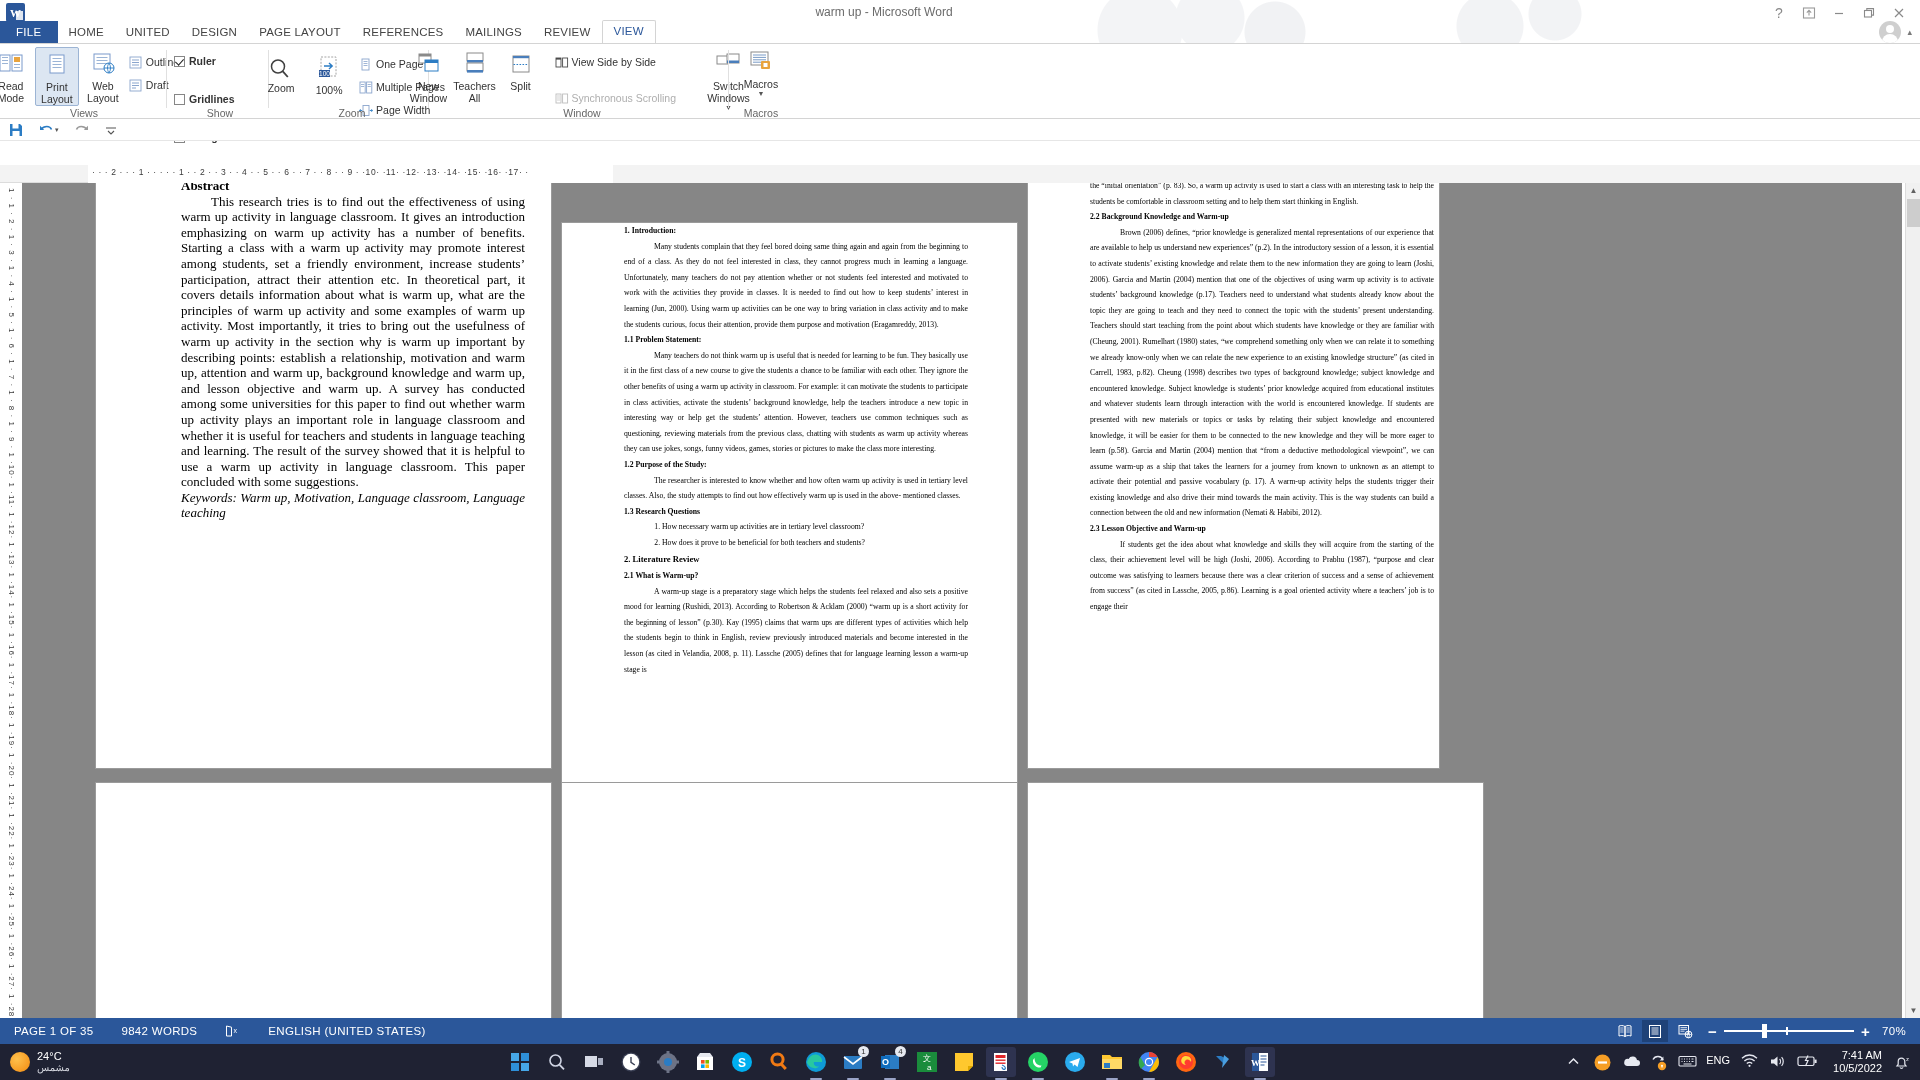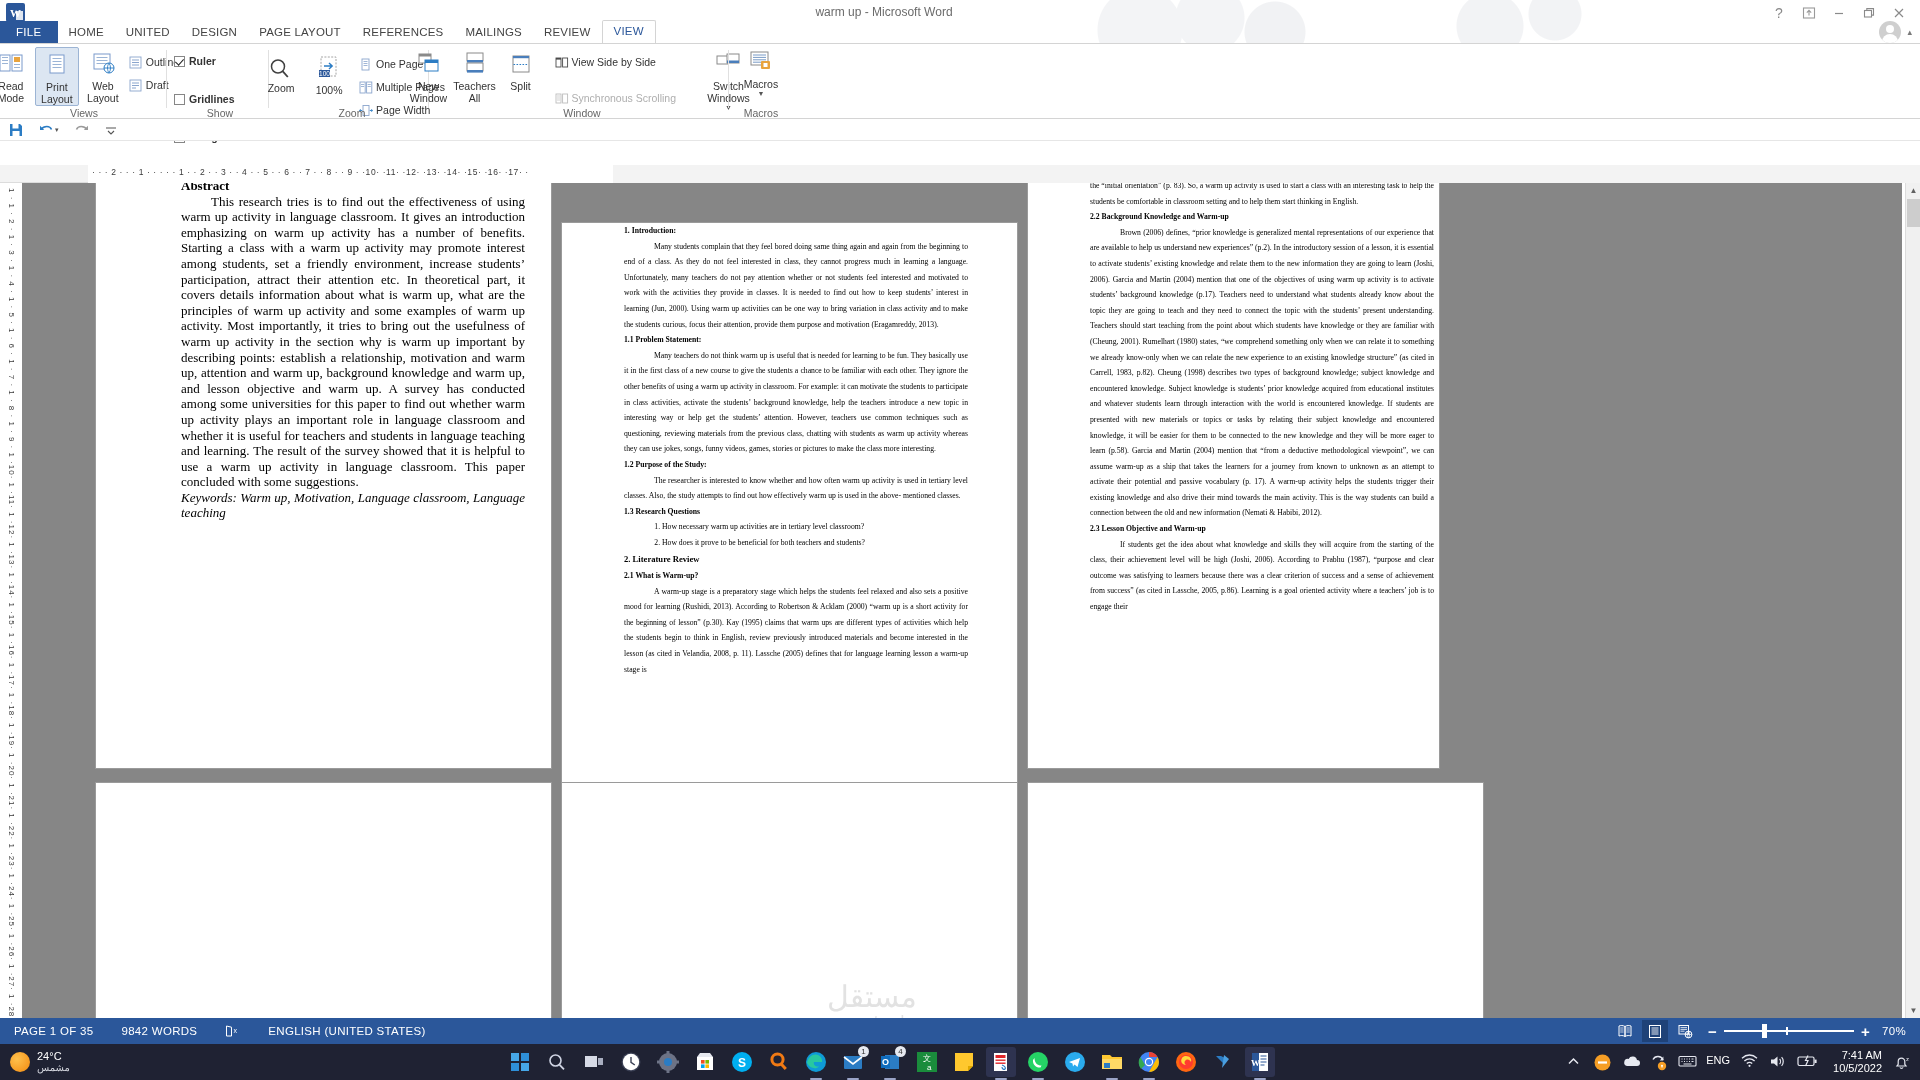--- a/index.html
+++ b/index.html
@@ -639,24 +639,20 @@
       <p class="pind">Brown (2006) defines, “prior knowledge is generalized mental representations of our experience that are available to help us understand new experiences” (p.2). In the introductory session of a lesson, it is essential to activate students’ existing knowledge and relate them to the new information they are going to learn (Joshi, 2006). Garcia and Martin (2004) mention that one of the objectives of using warm up activity is to activate students’ background knowledge (p.17). Teachers need to understand what students already know about the topic they are going to teach and they need to connect the topic with the students’ present understanding. Teachers should start teaching from the point about which students have knowledge or they are familiar with (Cheung, 2001). Rumelhart (1980) states, “we comprehend something only when we can relate it to something we already know-only when we can relate the new experience to an existing knowledge structure” (as cited in Carrell, 1983, p.82). Cheung (1998) describes two types of background knowledge; subject knowledge and encountered knowledge. Subject knowledge is students’ prior knowledge acquired from educational institutes and whatever students learn through interaction with the world is encountered knowledge. If students are presented with new materials or topics or tasks by relating their subject knowledge and encountered knowledge, it will be easier for them to be connected to the new knowledge and they will be more eager to learn (p.58). Garcia and Martin (2004) mention that “from a deductive methodological viewpoint”, we can assume warm-up as a ship that takes the learners for a journey from known to unknown as an attempt to activate their potential and passive vocabulary (p. 17). A warm-up activity helps the students trigger their existing knowledge and also drive their mind towards the main activity. This is the way students can build a connection between the old and new information (Nemati &amp; Habibi, 2012).</p>
       <p class="ph">2.3 Lesson Objective and Warm-up</p>
       <p class="pind">If students get the idea about what knowledge and skills they will acquire from the starting of the class, their achievement level will be high (Joshi, 2006). According to Prabhu (1987), “purpose and clear outcome was satisfying to learners because there was a clear criterion of success and a sense of achievement from success” (as cited in Lassche, 2005, p.86). Learning is a goal oriented activity where a teachers’ job is to engage their</p>
     </div>
   </div>
 
   <div class="page" style="left:74px; top:600px; width:455px; height:235px;"></div>
   <div class="page" style="left:540px; top:600px; width:455px; height:235px;"></div>
   <div class="page" style="left:1006px; top:600px; width:455px; height:235px;"></div>
 
-  <div class="watermark">
-    <span class="wm-ar">مستقل</span>
-    <span class="wm-lt">mostaql</span>
-  </div>
 </div>
 
 <div class="vscroll">
   <div class="arrow">▲</div>
   <div class="thumb"></div>
   <div class="arrow" style="position:absolute;bottom:0;">▼</div>
 </div>
 
 <div class="statusbar">
   <div class="sb-item">PAGE 1 OF 35</div>

